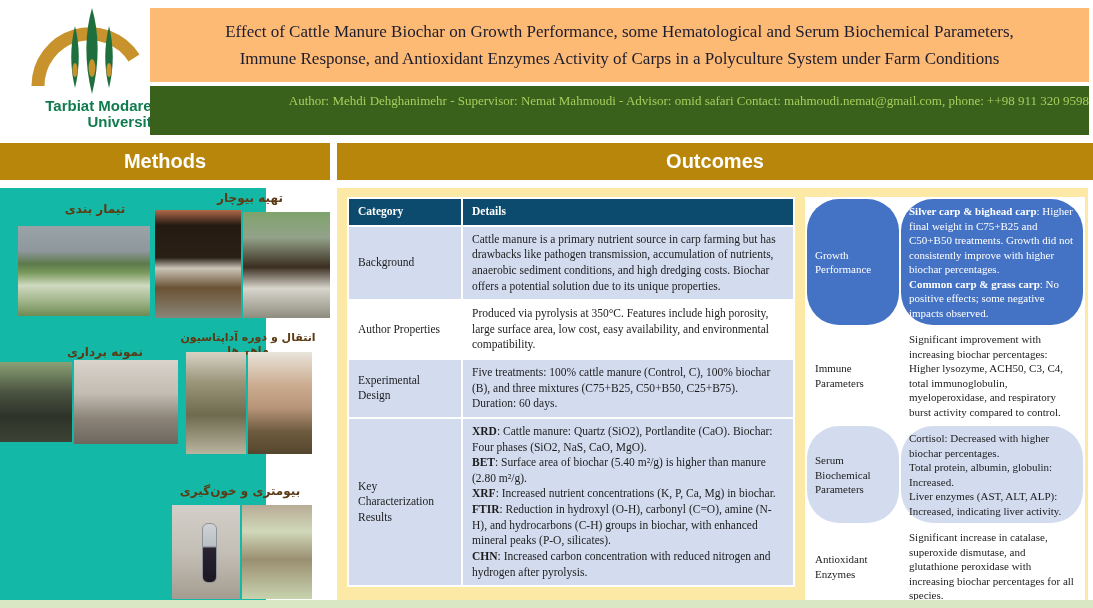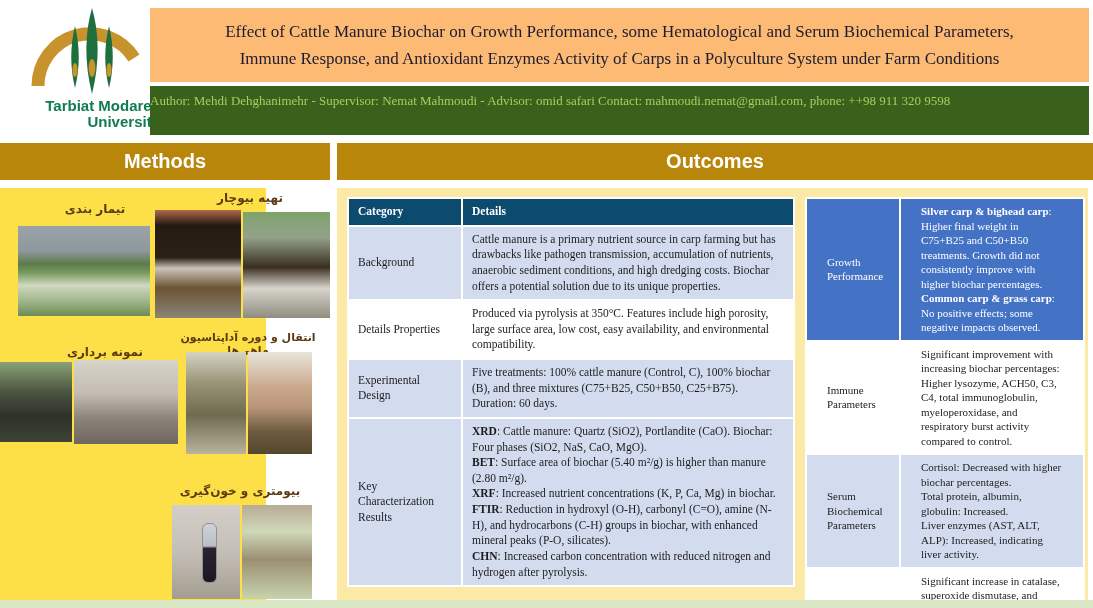--- a/index.html
+++ b/index.html
@@ -14,34 +14,34 @@
                font-weight:bold; font-size:15px; line-height:16px; text-align:right;
                padding-right:6px; }
   .logo-text .l2 { padding-right:0; }
 
   .title-block { position:absolute; left:150px; right:4px; top:8px; height:74px;
                  background:#fdba74; text-align:center; padding-top:10px;
                  color:#1c1c2e; font-size:17px; line-height:27px; }
   .title-block div { white-space:nowrap; }
 
   .author-bar { position:absolute; left:150px; right:4px; top:86px; height:49px;
-                background:#3A611C; color:#A6CE5E; text-align:left;
+                background:#3A611C; color:#A6CE5E; text-align:right;
                 font-size:13px; padding-top:7px; }
 
   
   .section-header { position:absolute; top:143px; height:37px; background:#B8860B;
                     color:#ffffff; font-family:"Liberation Sans", sans-serif;
                     font-weight:bold; font-size:20px; text-align:center;
                     line-height:37px; }
   .methods-header  { left:0; width:330px; }
   .outcomes-header { left:337px; right:0; }
 
   
   .methods-panel  { position:absolute; left:0; top:188px; width:266px; height:412px;
-                    background:#fde047; }
+                    background:#14b8a6; }
   .outcomes-panel { position:absolute; left:337px; right:5px; top:188px; height:412px;
                     background:#FCE9A6; }
   .footer-strip { position:absolute; left:0; right:0; bottom:0; height:8px;
                   background:#D9E7C5; }
 
   
   .caption { position:absolute; direction:rtl; text-align:center;
              font-family:"DejaVu Sans", sans-serif; font-weight:bold;
              font-size:12px; color:#5C3A14; }
   .photo { position:absolute; overflow:hidden; }
@@ -60,21 +60,21 @@
 
   
   table { position:absolute; border-collapse:separate; border-spacing:2px;
           background:#ffffff; table-layout:fixed; }
   td,th { vertical-align:middle; padding:5px 9px; font-size:11.5px; line-height:1.36;
           color:#1c1c1c; text-align:left; font-family:"Liberation Serif", serif; }
   .main-table { left:10px; top:9px; width:448px; }
   .main-table .cat { width:112px; }
   .results-table { left:468px; top:9px; width:280px; }
   .results-table .cat { width:92px; }
-  .results-table td { font-size:11px; line-height:1.32; padding:5px 20px; }
+  .results-table td { font-size:11px; line-height:1.32; padding:5px 8px;border-radius:32px; }
   th { background:#0c4a6e; color:#ffffff; font-weight:bold; }
   .lb { background:#D3DCEF; }
   .w  { background:#ffffff; }
   .hl { background:#4472C4; color:#ffffff; }
   .hl b { color:#ffffff; }
   td b { font-weight:bold; }
 </style>
 </head>
 <body>
 
@@ -134,21 +134,21 @@
     <tbody>
         <tr>
       <th class="cat">Category</th>
       <th>Details</th>
     </tr>
     <tr class="lb">
       <td class="cat">Background</td>
       <td>Cattle manure is a primary nutrient source in carp farming but has drawbacks like pathogen transmission, accumulation of nutrients, anaerobic sediment conditions, and high dredging costs. Biochar offers a potential solution due to its unique properties.</td>
     </tr>
     <tr class="w">
-      <td class="cat">Details Properties</td>
+      <td class="cat">Author Properties</td>
       <td>Produced via pyrolysis at 350°C. Features include high porosity, large surface area, low cost, easy availability, and environmental compatibility.</td>
     </tr>
     <tr class="lb">
       <td class="cat">Experimental Design</td>
       <td>Five treatments: 100% cattle manure (Control, C), 100% biochar (B), and three mixtures (C75+B25, C50+B50, C25+B75). Duration: 60 days.</td>
     </tr>
     <tr class="lb">
       <td class="cat">Key Characterization Results</td>
       <td>
         <div><b>XRD</b><span>: Cattle manure: Quartz (SiO2), Portlandite (CaO). Biochar: Four phases (SiO2, NaS, CaO, MgO).</span></div>

